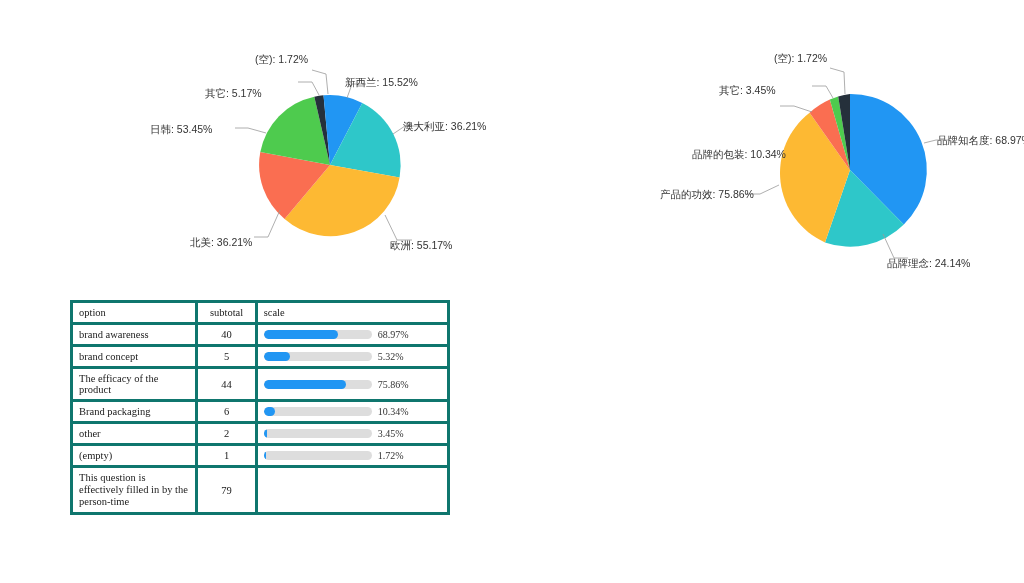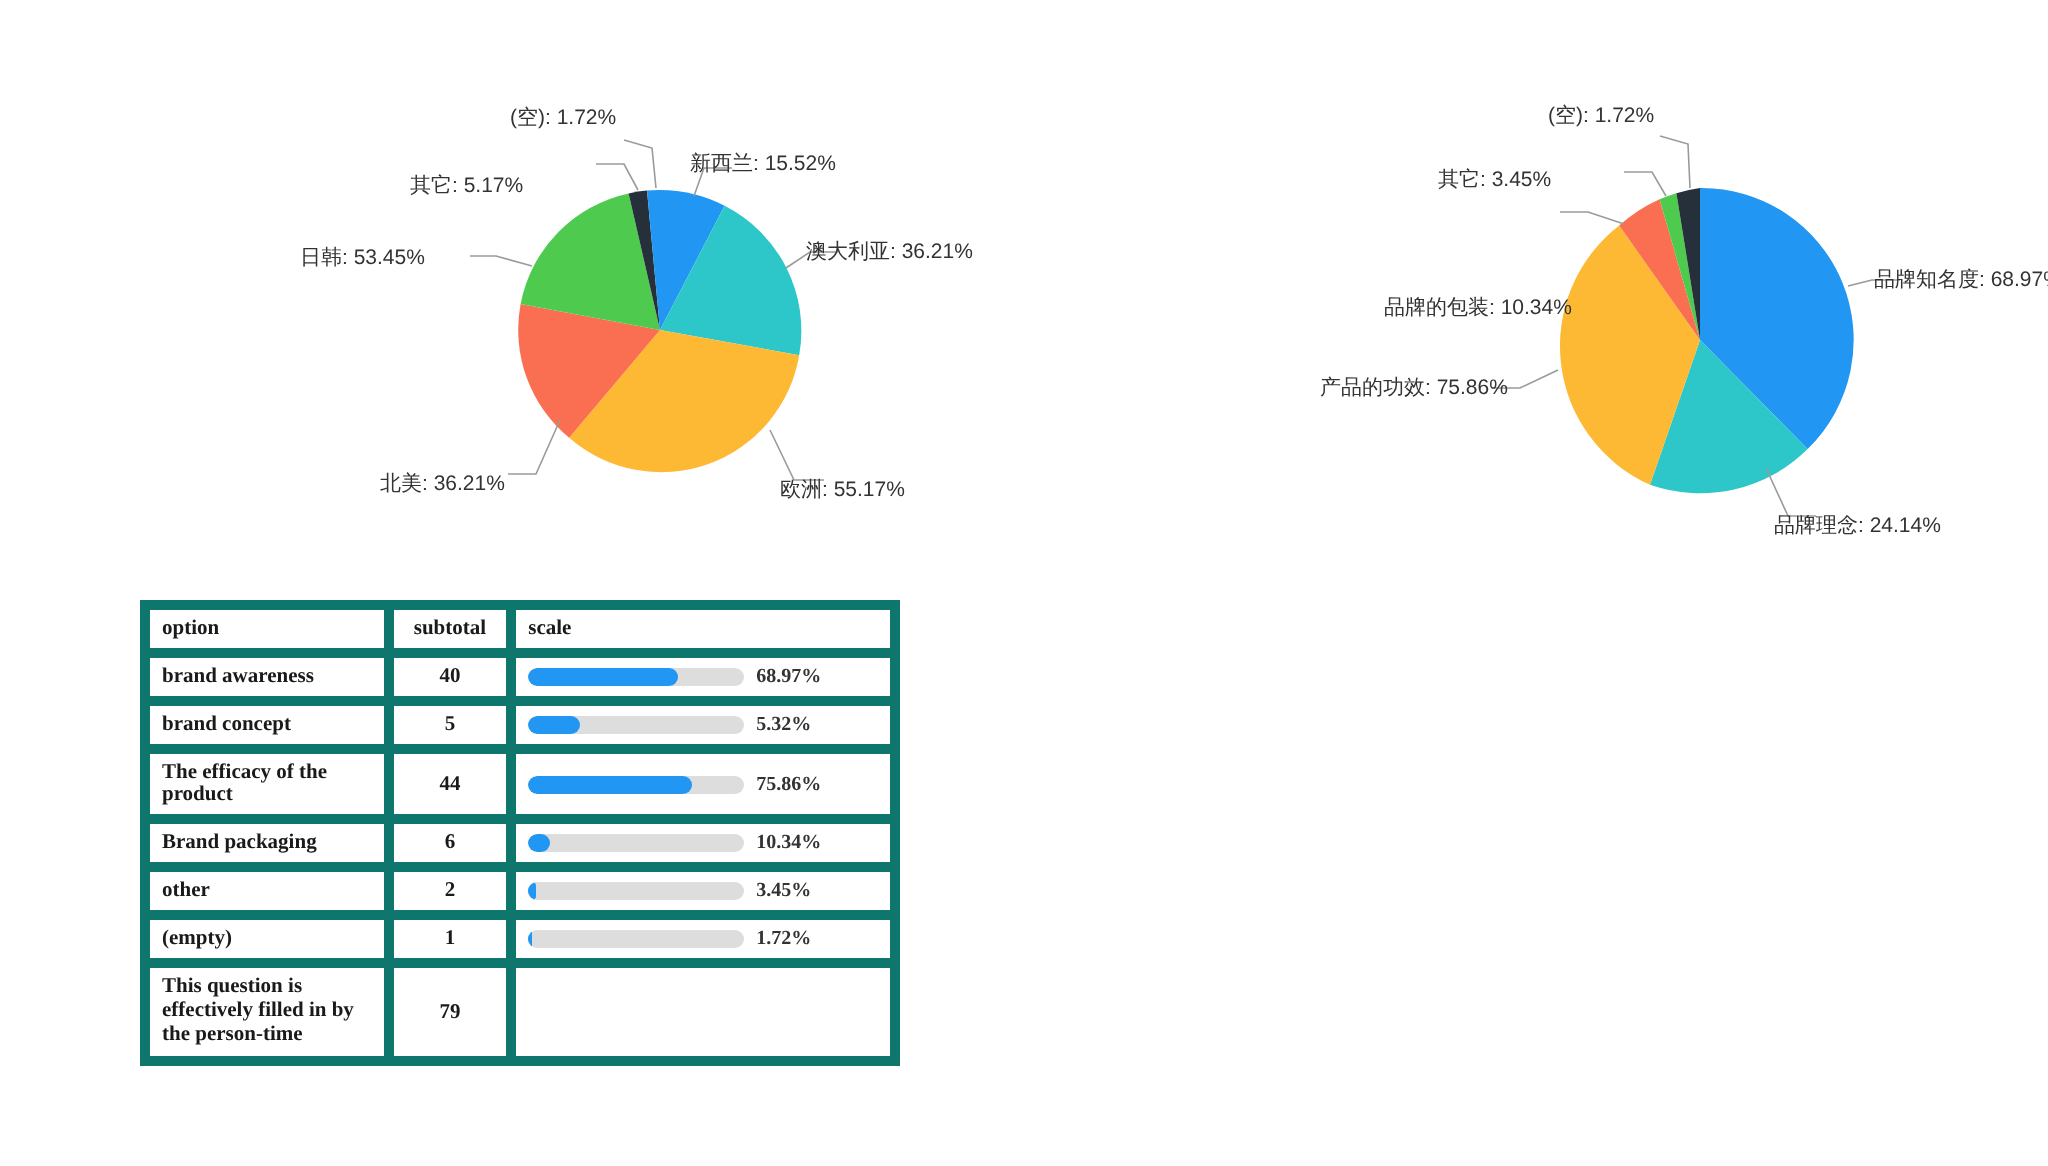--- a/index.html
+++ b/index.html
@@ -25,22 +25,22 @@
   .qtitle{
     font-size:11px;line-height:14px;margin:0 0 10px 0;
     font-family:"Liberation Serif", serif;color:#1a1a1a;
   }
   .left .qblock{position:absolute;left:70px;top:300px;width:380px;}
 
   
   table.qt{border-collapse:collapse;font-size:10.5px;
     font-family:"Liberation Serif", serif;table-layout:fixed;}
   table.qt td,table.qt th{
-    border:5px solid #0f766e;padding:4px 6px;vertical-align:middle;
-    font-weight:bold;text-align:left;color:#1a1a1a;
+    border:3px solid #0f766e;padding:4px 6px;vertical-align:middle;
+    font-weight:normal;text-align:left;color:#1a1a1a;
   }
   .c-opt{width:132px;}
   .c-sub{width:48px;text-align:center !important;}
   .c-scale{width:188px;}
 
   .barrow{display:flex;align-items:center;gap:6px;}
   .track{position:relative;height:9px;border-radius:5px;background:#dddddd;flex:0 0 auto;width:108px;overflow:hidden;}
   .fill{position:absolute;left:0;top:0;height:100%;border-radius:5px;background:#2196f3;}
   .pct{font-size:10px;color:#333;font-family:"Liberation Serif", serif;}
   .twoline{line-height:12px;}

